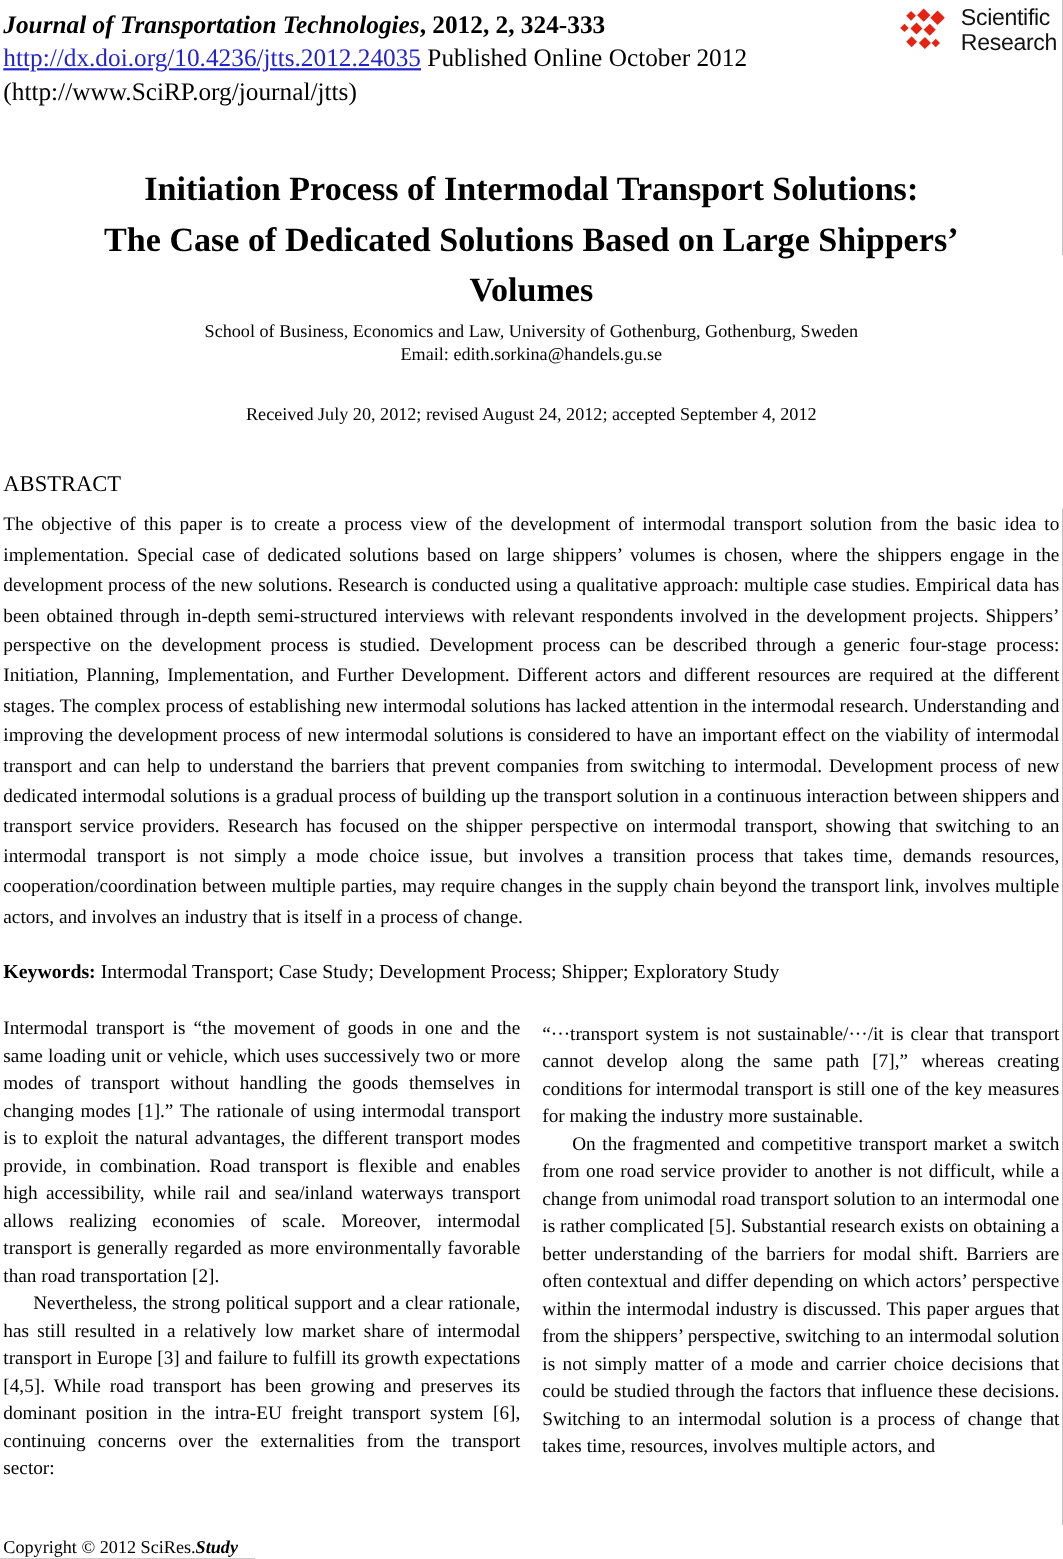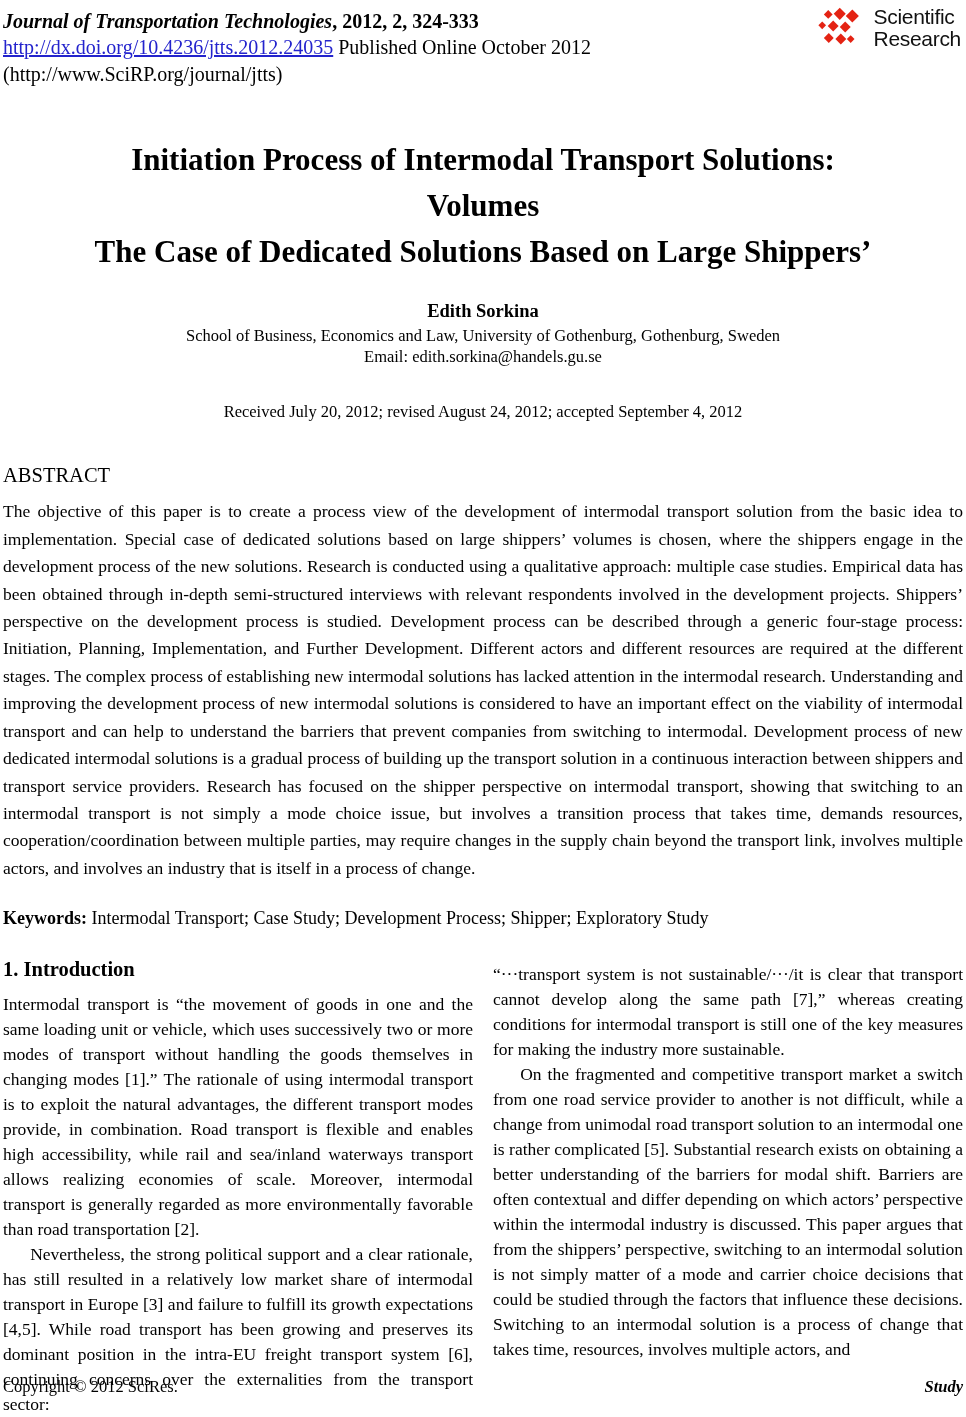--- a/index.html
+++ b/index.html
@@ -3,21 +3,21 @@
 <meta charset="utf-8">
 <style>
   html,body{margin:0;padding:0;background:#888;}
   .page{
     width:966px;height:1417px;margin:0 auto;background:#ffffff;color:#000;
     position:relative;box-sizing:border-box;padding:6px 3px 0 3px;
     font-family:"Liberation Serif",serif;overflow:hidden;
   }
   
   .hdr{display:flex;justify-content:space-between;align-items:flex-start;}
-  .hdr-left{font-size:20px;line-height:1.32;padding-top:2px;}
+  .hdr-left{font-size:23px;line-height:1.32;padding-top:2px;}
   .jname{font-weight:bold;font-style:italic;}
   .jmeta{font-weight:bold;}
   .doi{color:#2323cd;text-decoration:underline;}
   .pub{color:#000;}
   .logo{display:flex;align-items:flex-start;gap:14px;padding-right:2px;}
   .logo-text{font-family:"Liberation Sans",sans-serif;font-size:21px;line-height:1.04;letter-spacing:-0.3px;color:#111;}
   
   .title{margin-top:50px;text-align:center;font-weight:bold;font-size:31px;line-height:46px;}
   .author{margin-top:26px;text-align:center;font-weight:bold;font-size:18.5px;}
   .affil{margin-top:4px;text-align:center;font-size:16.5px;}
@@ -29,21 +29,21 @@
   .keywords{margin-top:26px;font-size:18px;}
   .kw-label{font-weight:bold;}
   
   .cols{display:flex;gap:20px;margin-top:28px;}
   .col{flex:1;font-size:17.5px;line-height:25px;text-align:justify;}
   .col-h{font-size:20.5px;font-weight:bold;margin:0 0 10px 0;line-height:1.2;}
   .col p{margin:0;}
   .col p.ind{text-indent:1.55em;}
   .col-right{padding-top:5px;}
   
-  .footer{position:absolute;left:3px;right:3px;bottom:20px;display:flex;justify-content:space-between;font-size:16.5px;}
+  .footer{position:absolute;left:3px;right:3px;bottom:0;display:flex;justify-content:flex-start;font-size:16.5px;}
   .jtts{font-weight:bold;font-style:italic;}
 </style>
 </head>
 <body>
 
 <div class="page">
 
   <div class="hdr">
     <div class="hdr-left">
       <div><span class="jname">Journal of Transportation Technologies</span><span class="jmeta">, 2012, 2, 324-333</span></div>
@@ -65,38 +65,36 @@
       </svg>
       <div class="logo-text">
         <div>Scientific</div>
         <div>Research</div>
       </div>
     </div>
   </div>
 
   <div class="title">
     <div>Initiation Process of Intermodal Transport Solutions:</div>
+    <div>The Case of Dedicated Solutions Based on Large Shippers’</div>
     <div>Volumes</div>
-    <div>The Case of Dedicated Solutions Based on Large Shippers’</div>
   </div>
 
-  <div class="author">Edith Sorkina</div>
   <div class="affil">School of Business, Economics and Law, University of Gothenburg, Gothenburg, Sweden</div>
   <div class="email">Email: edith.sorkina@handels.gu.se</div>
 
   <div class="received">Received July 20, 2012; revised August 24, 2012; accepted September 4, 2012</div>
 
   <div class="abs-h">ABSTRACT</div>
   <div class="abs-p">The objective of this paper is to create a process view of the development of intermodal transport solution from the basic idea to implementation. Special case of dedicated solutions based on large shippers’ volumes is chosen, where the shippers engage in the development process of the new solutions. Research is conducted using a qualitative approach: multiple case studies. Empirical data has been obtained through in-depth semi-structured interviews with relevant respondents involved in the development projects. Shippers’ perspective on the development process is studied. Development process can be described through a generic four-stage process: Initiation, Planning, Implementation, and Further Development. Different actors and different resources are required at the different stages. The complex process of establishing new intermodal solutions has lacked attention in the intermodal research. Understanding and improving the development process of new intermodal solutions is considered to have an important effect on the viability of intermodal transport and can help to understand the barriers that prevent companies from switching to intermodal. Development process of new dedicated intermodal solutions is a gradual process of building up the transport solution in a continuous interaction between shippers and transport service providers. Research has focused on the shipper perspective on intermodal transport, showing that switching to an intermodal transport is not simply a mode choice issue, but involves a transition process that takes time, demands resources, cooperation/coordination between multiple parties, may require changes in the supply chain beyond the transport link, involves multiple actors, and involves an industry that is itself in a process of change.</div>
 
   <div class="keywords"><span class="kw-label">Keywords:</span><span> Intermodal Transport; Case Study; Development Process; Shipper; Exploratory Study</span></div>
 
   <div class="cols">
     <div class="col col-left">
-      <h2 class="col-h">1. Introduction</h2>
       <p>Intermodal transport is “the movement of goods in one and the same loading unit or vehicle, which uses successively two or more modes of transport without handling the goods themselves in changing modes [1].” The rationale of using intermodal transport is to exploit the natural advantages, the different transport modes provide, in combination. Road transport is flexible and enables high accessibility, while rail and sea/inland waterways transport allows realizing economies of scale. Moreover, intermodal transport is generally regarded as more environmentally favorable than road transportation [2].</p>
       <p class="ind">Nevertheless, the strong political support and a clear rationale, has still resulted in a relatively low market share of intermodal transport in Europe [3] and failure to fulfill its growth expectations [4,5]. While road transport has been growing and preserves its dominant position in the intra-EU freight transport system [6], continuing concerns over the externalities from the transport sector:</p>
     </div>
     <div class="col col-right">
       <p>“···transport system is not sustainable/···/it is clear that transport cannot develop along the same path [7],” whereas creating conditions for intermodal transport is still one of the key measures for making the industry more sustainable.</p>
       <p class="ind">On the fragmented and competitive transport market a switch from one road service provider to another is not difficult, while a change from unimodal road transport solution to an intermodal one is rather complicated [5]. Substantial research exists on obtaining a better understanding of the barriers for modal shift. Barriers are often contextual and differ depending on which actors’ perspective within the intermodal industry is discussed. This paper argues that from the shippers’ perspective, switching to an intermodal solution is not simply matter of a mode and carrier choice decisions that could be studied through the factors that influence these decisions. Switching to an intermodal solution is a process of change that takes time, resources, involves multiple actors, and</p>
     </div>
   </div>
 
   <div class="footer">

